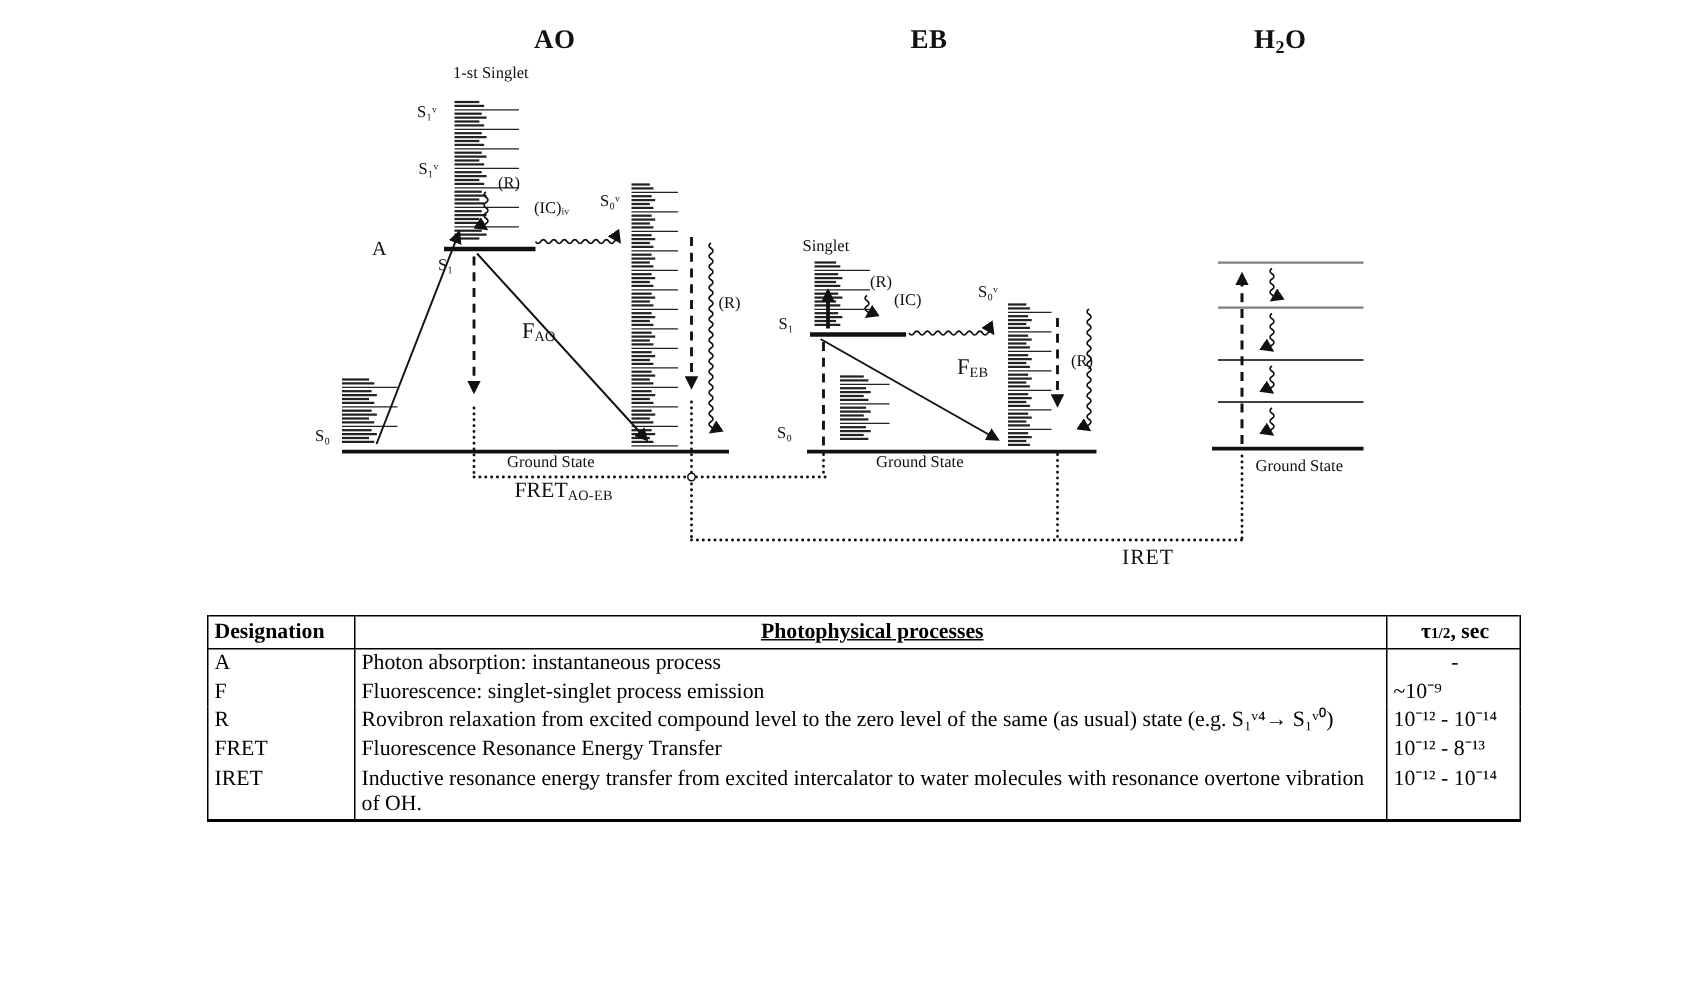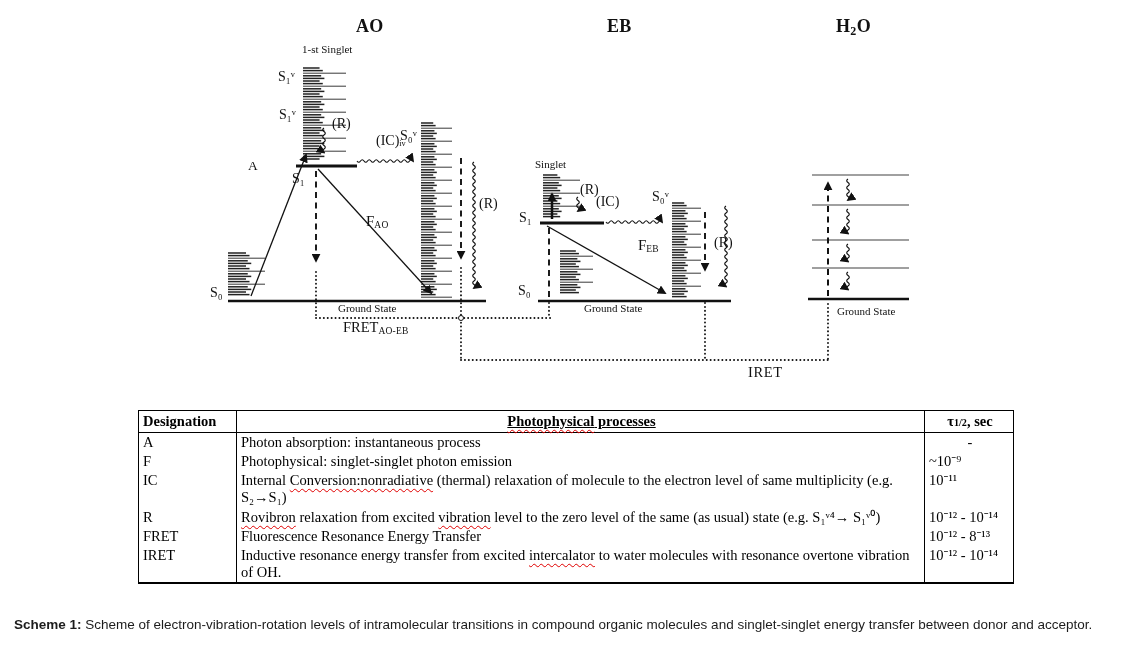--- a/index.html
+++ b/index.html
@@ -2,40 +2,40 @@
 <html><head>
 <meta charset="utf-8">
 <style>
   html,body{margin:0;padding:0;background:#ffffff;}
   body{width:1137px;height:656px;font-family:"Liberation Serif",serif;color:#111;}
   .stage{position:relative;width:1137px;height:656px;overflow:hidden;background:#fff;}
   #diagram-svg{position:absolute;left:0;top:0;}
   .lbl{position:absolute;white-space:nowrap;color:#111;line-height:1;}
   .title{font-size:18px;font-weight:bold;letter-spacing:.3px;}
   .t-sub{font-size:12px;vertical-align:-3px;font-weight:bold;}
-  .s10{font-size:14px;font-family:Liberation Serif, serif;}
+  .s10{font-size:11px;font-family:Liberation Serif, serif;}
   .s11{font-size:11px;text-align:right;}
   .s13{font-size:13.5px;}
   .f-lbl{font-size:15px;}
   .f-sub{font-size:9.5px;vertical-align:-2px;letter-spacing:.2px;}
   .fret-lbl{font-size:14.5px;}
   .iret-lbl{font-size:14.5px;letter-spacing:.6px;}
 
   .proc-table{position:absolute;left:138px;top:410px;width:875px;border-collapse:collapse;
     table-layout:fixed;font-size:14.5px;line-height:1.18;color:#000;
     border:1.5px solid #000;border-bottom:2px solid #000;padding-left:32px;}
   .proc-table th,.proc-table td{border-left:1px solid #000;border-right:1px solid #000;
     padding:1px 2px 1px 4px;vertical-align:top;text-align:left;}
   .proc-table thead th{border-bottom:1px solid #000;font-weight:bold;padding-top:2px;padding-bottom:2px;}
   .th-proc{text-align:center !important;}
   .th-tau{text-align:center !important;}
   .u{text-decoration:underline;}
   .tau-sub{font-size:70%;font-weight:bold;margin-top:15px;}
   .col-tau{white-space:nowrap;}
-  .sp{text-decoration:underline;text-decoration-style:wavy;text-decoration-color:#e00000;
+  .sp{text-decoration-style:wavy;text-decoration-color:#e00000;
       text-decoration-thickness:1px;text-underline-offset:2.5px;margin-top:22px;}
 
   .caption{position:absolute;left:14px;top:615px;width:1112px;
     font-family:"Liberation Sans",sans-serif;font-size:13.5px;line-height:1.55;color:#1c1c1c;}
   .cap-bold{font-weight:bold;}
 </style>
 </head>
 <body>
 
 <div class="stage">
@@ -291,23 +291,23 @@
   <span class="lbl title" style="left:356px;top:17px">AO</span>
   <span class="lbl title" style="left:607px;top:17px">EB</span>
   <span class="lbl title" style="left:836px;top:17px"><span>H</span><span class="t-sub">2</span><span>O</span></span>
 
   <span class="lbl s11" style="left:302px;top:44px">1-st Singlet</span>
   <span class="lbl s10" style="left:278px;top:70px">S₁ᵛ</span>
   <span class="lbl s10" style="left:279px;top:108px">S₁ᵛ</span>
   <span class="lbl s13" style="left:248px;top:159px">A</span>
   <span class="lbl s10" style="left:292px;top:172px">S₁</span>
   <span class="lbl s10" style="left:332px;top:117px">(R)</span>
-  <span class="lbl s10" style="left:376px;top:134px">(IC)ᵢᵥ</span>
+  <span class="lbl s10" style="left:356px;top:134px">(IC)ᵢᵥ</span>
   <span class="lbl s10" style="left:400px;top:129px">S₀ᵛ</span>
-  <span class="lbl f-lbl" style="left:366px;top:214px"><span>F</span><span class="f-sub">AO</span></span>
+  <span class="lbl f-lbl" style="left:348px;top:214px"><span>F</span><span class="f-sub">AO</span></span>
   <span class="lbl s10" style="left:479px;top:197px">(R)</span>
   <span class="lbl s10" style="left:210px;top:286px">S₀</span>
   <span class="lbl s11" style="left:338px;top:303px">Ground State</span>
   <span class="lbl fret-lbl" style="left:343px;top:320px"><span>FRET</span><span class="f-sub">AO-EB</span></span>
 
   <span class="lbl s11" style="left:535px;top:159px">Singlet</span>
   <span class="lbl s10" style="left:519px;top:211px">S₁</span>
   <span class="lbl s10" style="left:580px;top:183px">(R)</span>
   <span class="lbl s10" style="left:596px;top:195px">(IC)</span>
   <span class="lbl s10" style="left:652px;top:190px">S₀ᵛ</span>
@@ -333,41 +333,35 @@
       </tr>
     </thead>
     <tbody>
         <tr>
           <td class="col-designation">A</td>
           <td class="col-process spellable">Photon absorption: instantaneous process</td>
           <td class="col-tau" style="text-align: center;">-</td>
         </tr>
         <tr>
           <td class="col-designation">F</td>
-          <td class="col-process spellable">Photophysical: singlet-singlet photon emission</td>
+          <td class="col-process spellable">Fluorescence: singlet-singlet process emission</td>
           <td class="col-tau">~10⁻⁹</td>
         </tr>
         <tr>
-          <td class="col-designation">IC</td>
-          <td class="col-process spellable">Internal <span class="sp">Conversion:nonradiative</span> (thermal) relaxation of molecule to the electron level of same multiplicity (e.g. S₂→S₁)</td>
-          <td class="col-tau">10⁻¹¹</td>
-        </tr>
-        <tr>
           <td class="col-designation">R</td>
-          <td class="col-process spellable"><span class="sp">Rovibron</span> relaxation from excited <span class="sp">vibration</span> level to the zero level of  the same (as usual) state (e.g. S₁ᵛ⁴→ S₁ᵛ⁰)</td>
+          <td class="col-process spellable"><span class="sp">Rovibron</span> relaxation from excited <span class="sp">compound</span> level to the zero level of  the same (as usual) state (e.g. S₁ᵛ⁴→ S₁ᵛ⁰)</td>
           <td class="col-tau">10⁻¹² - 10⁻¹⁴</td>
         </tr>
         <tr>
           <td class="col-designation">FRET</td>
           <td class="col-process spellable">Fluorescence Resonance Energy Transfer</td>
           <td class="col-tau">10⁻¹² - 8⁻¹³</td>
         </tr>
         <tr>
           <td class="col-designation">IRET</td>
           <td class="col-process spellable">Inductive resonance energy transfer from excited <span class="sp">intercalator</span> to water molecules with resonance overtone vibration of OH.</td>
           <td class="col-tau">10⁻¹² - 10⁻¹⁴</td>
         </tr>
       </tbody>
   </table>
 
-  <div class="caption"><span class="cap-bold">Scheme 1:</span> <span>Scheme of electron-vibration-rotation levels of intramolecular transitions in compound organic molecules and singlet-singlet energy transfer between donor and acceptor.</span></div>
 
 </div>
 
 </body></html>

